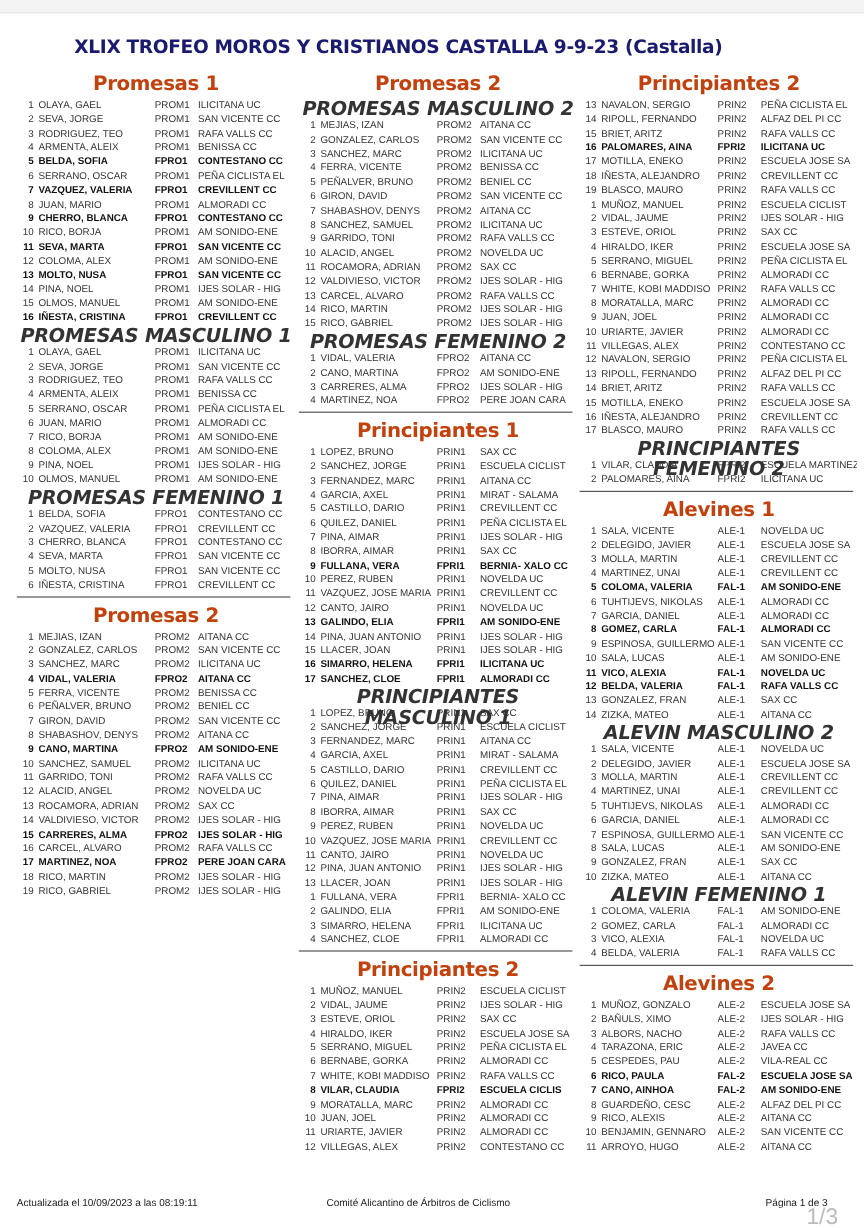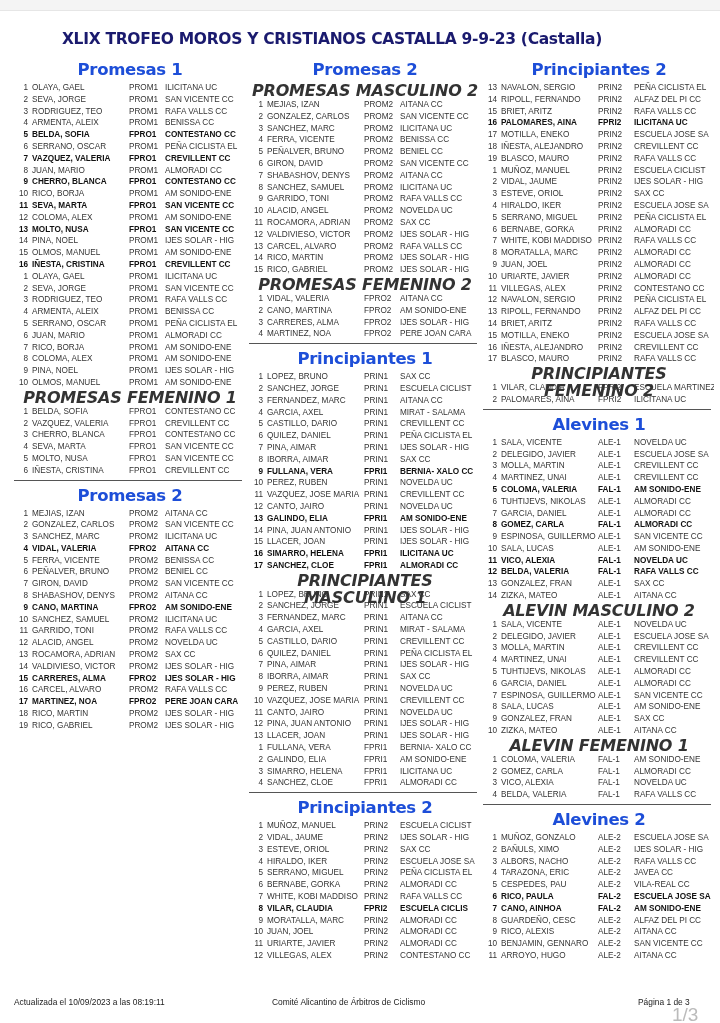--- a/index.html
+++ b/index.html
@@ -10,21 +10,21 @@
   .topbar { position: absolute; left: 0; top: 0; width: 720px; height: 10px; background: #f4f4f4; border-bottom: 1px solid #e6e6e6; }
   .title {
     position: absolute; left: 0; top: 30px; width: 664px; text-align: center;
     font-family: "DejaVu Sans", sans-serif; font-weight: bold; font-size: 15.5px; color: #1a1a6e; letter-spacing: -0.3px;
   }
   .col { position: absolute; top: 58px; width: 232px; }
   .col1 { left: 14px; }
   .col2 { left: 249px; }
   .col3 { left: 483px; }
   .sec-title {
-    text-align: center; font-family: "DejaVu Sans", sans-serif; font-weight: bold; font-size: 16.5px; color: #1d4ed8;
+    text-align: center; font-family: "DejaVu Sans", sans-serif; font-weight: bold; font-size: 16.5px; color: #c2410c;
     height: 24px; line-height: 24px; letter-spacing: -0.3px;
   }
   .sub-title {
     text-align: center; font-family: "DejaVu Sans", sans-serif; font-weight: bold; font-style: italic; font-size: 16px; color: #333;
     height: 17px; line-height: 17px; letter-spacing: -0.2px;
   }
   .rows { margin: 0; padding: 0; }
   .row { display: flex; height: 11.8px; line-height: 11.8px; font-size: 8.2px; white-space: nowrap; color: #333; }
   .row.bold { font-weight: bold; color: #111; }
   .row .pos { width: 14px; text-align: right; padding-right: 4px; flex: none; }
@@ -138,20 +138,21 @@
         <span class="cat">PROM1</span>
         <span class="club">AM SONIDO-ENE</span>
       </div>
       <div class="row bold">
         <span class="pos">16</span>
         <span class="name">IÑESTA, CRISTINA</span>
         <span class="cat">FPRO1</span>
         <span class="club">CREVILLENT CC</span>
       </div>
     </div>
+    <div class="sub-title">PROMESAS MASCULINO 1</div>
     <div class="rows">
       <div class="row">
         <span class="pos">1</span>
         <span class="name">OLAYA, GAEL</span>
         <span class="cat">PROM1</span>
         <span class="club">ILICITANA UC</span>
       </div>
       <div class="row">
         <span class="pos">2</span>
         <span class="name">SEVA, JORGE</span>

